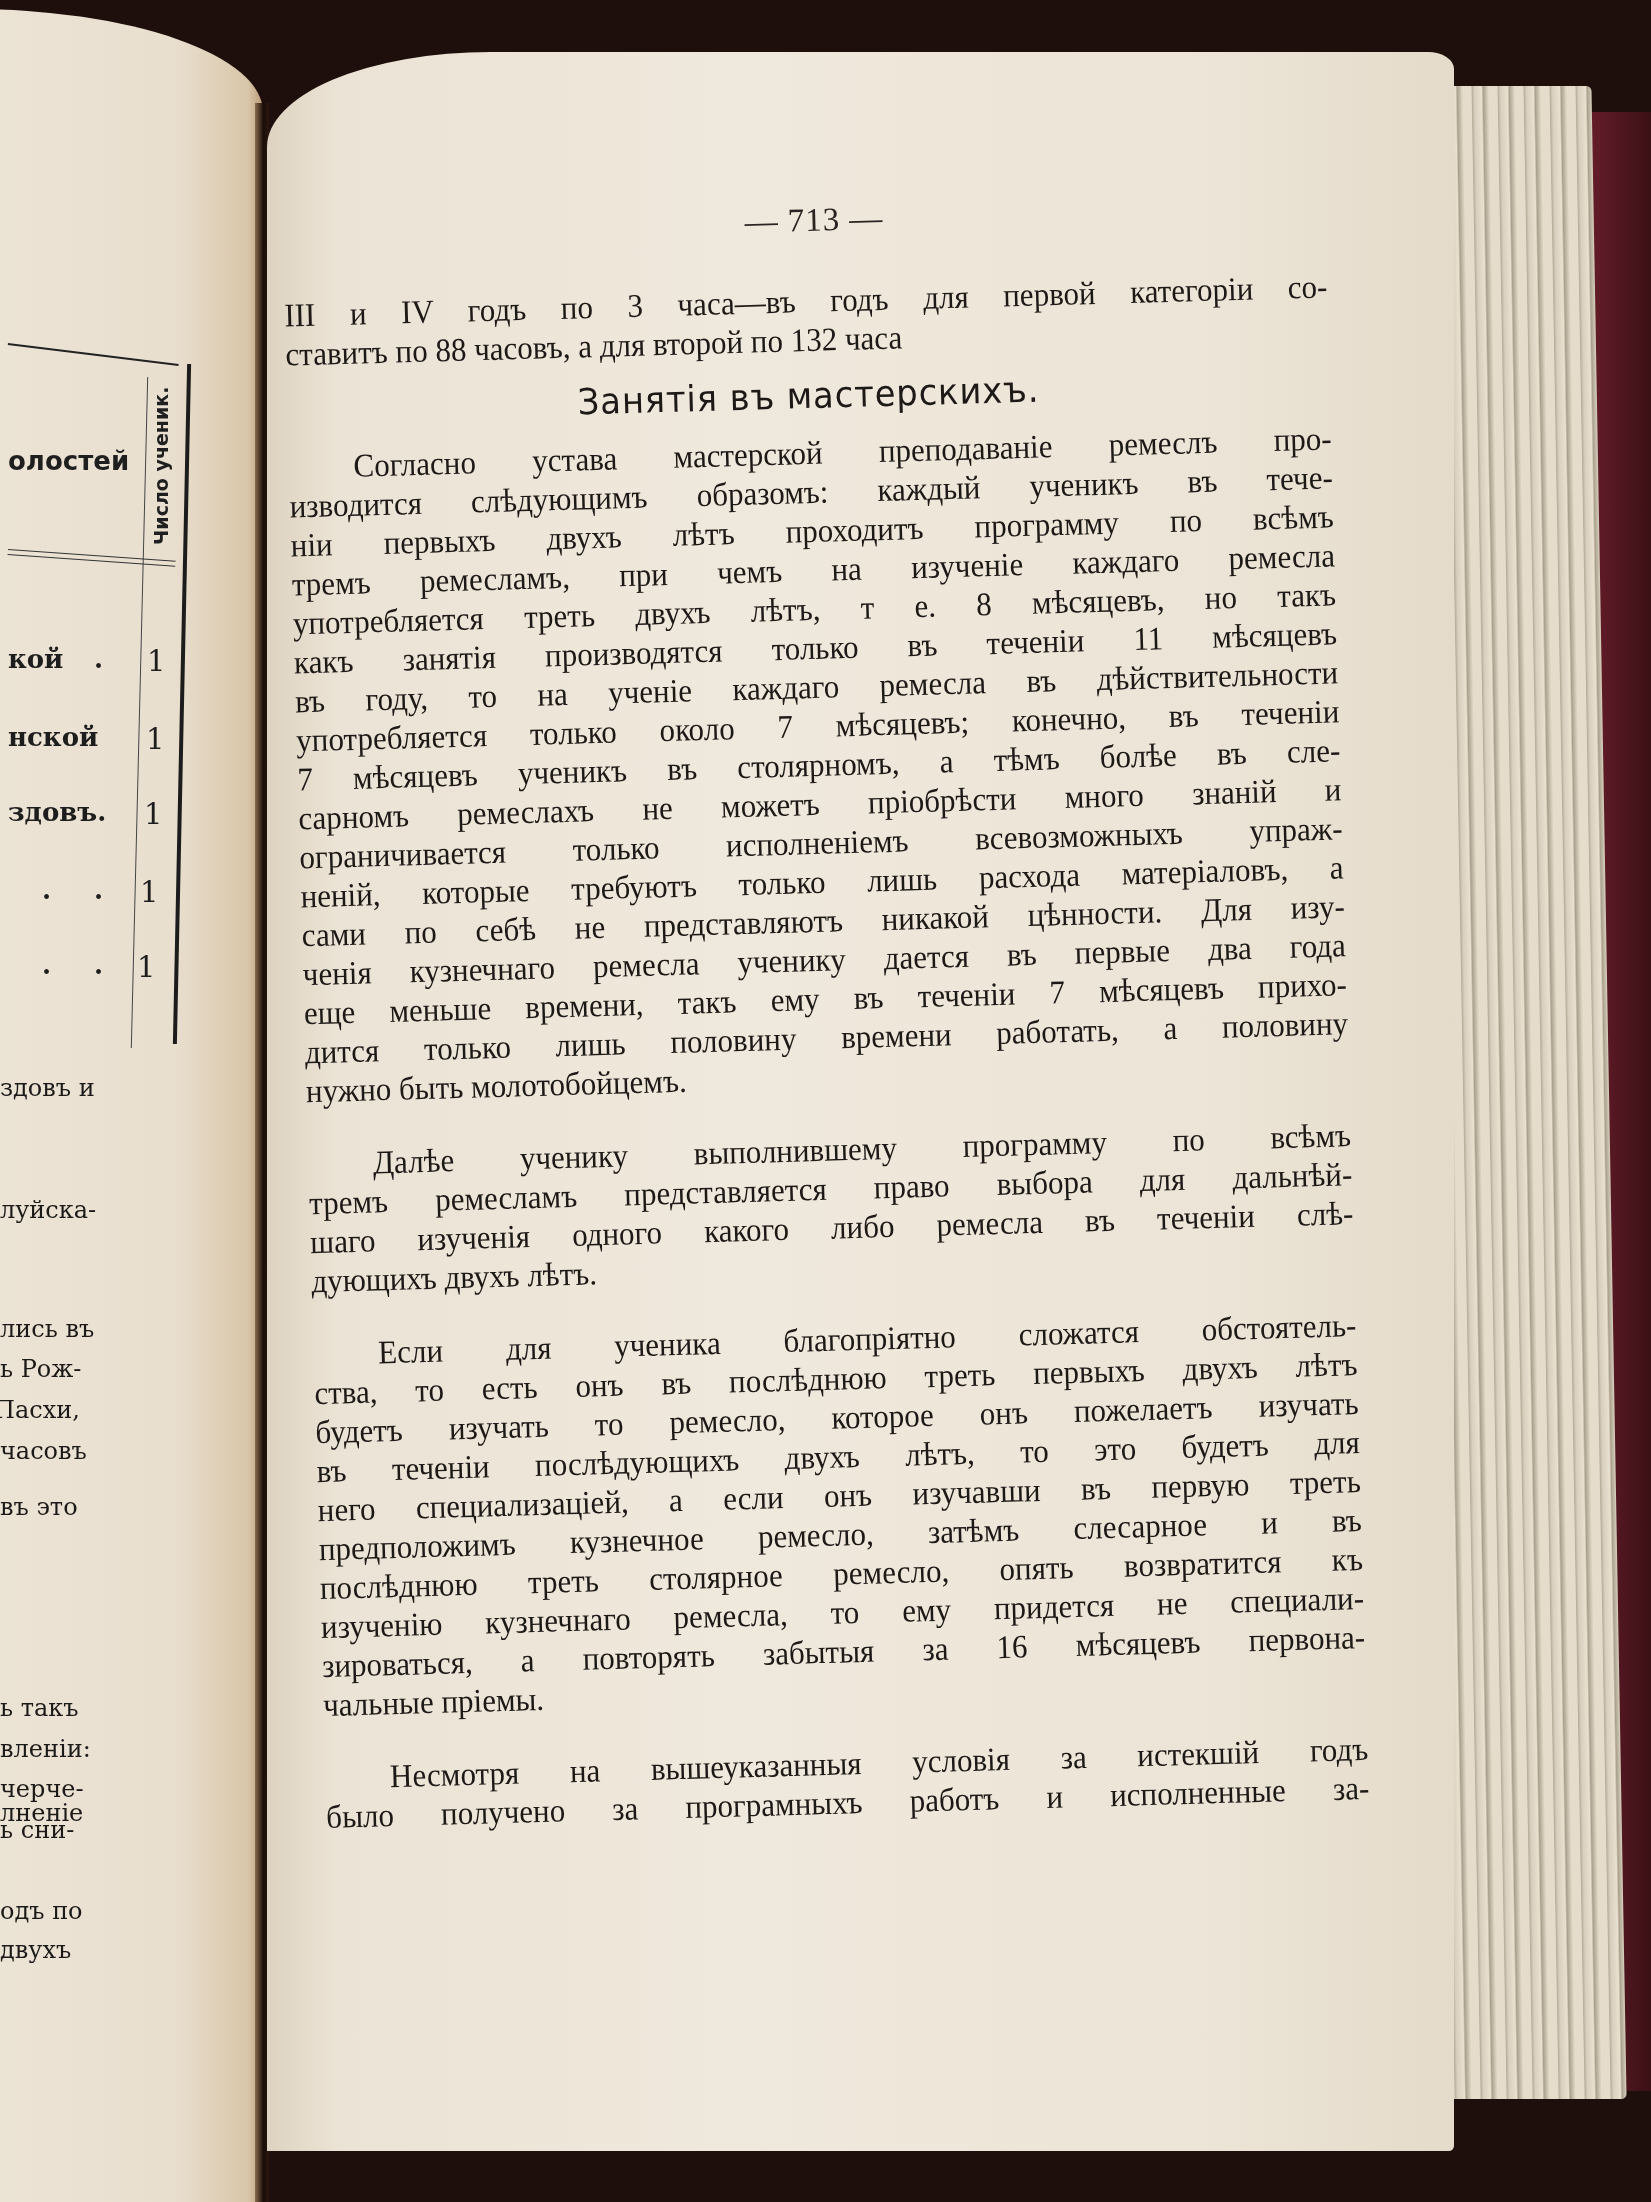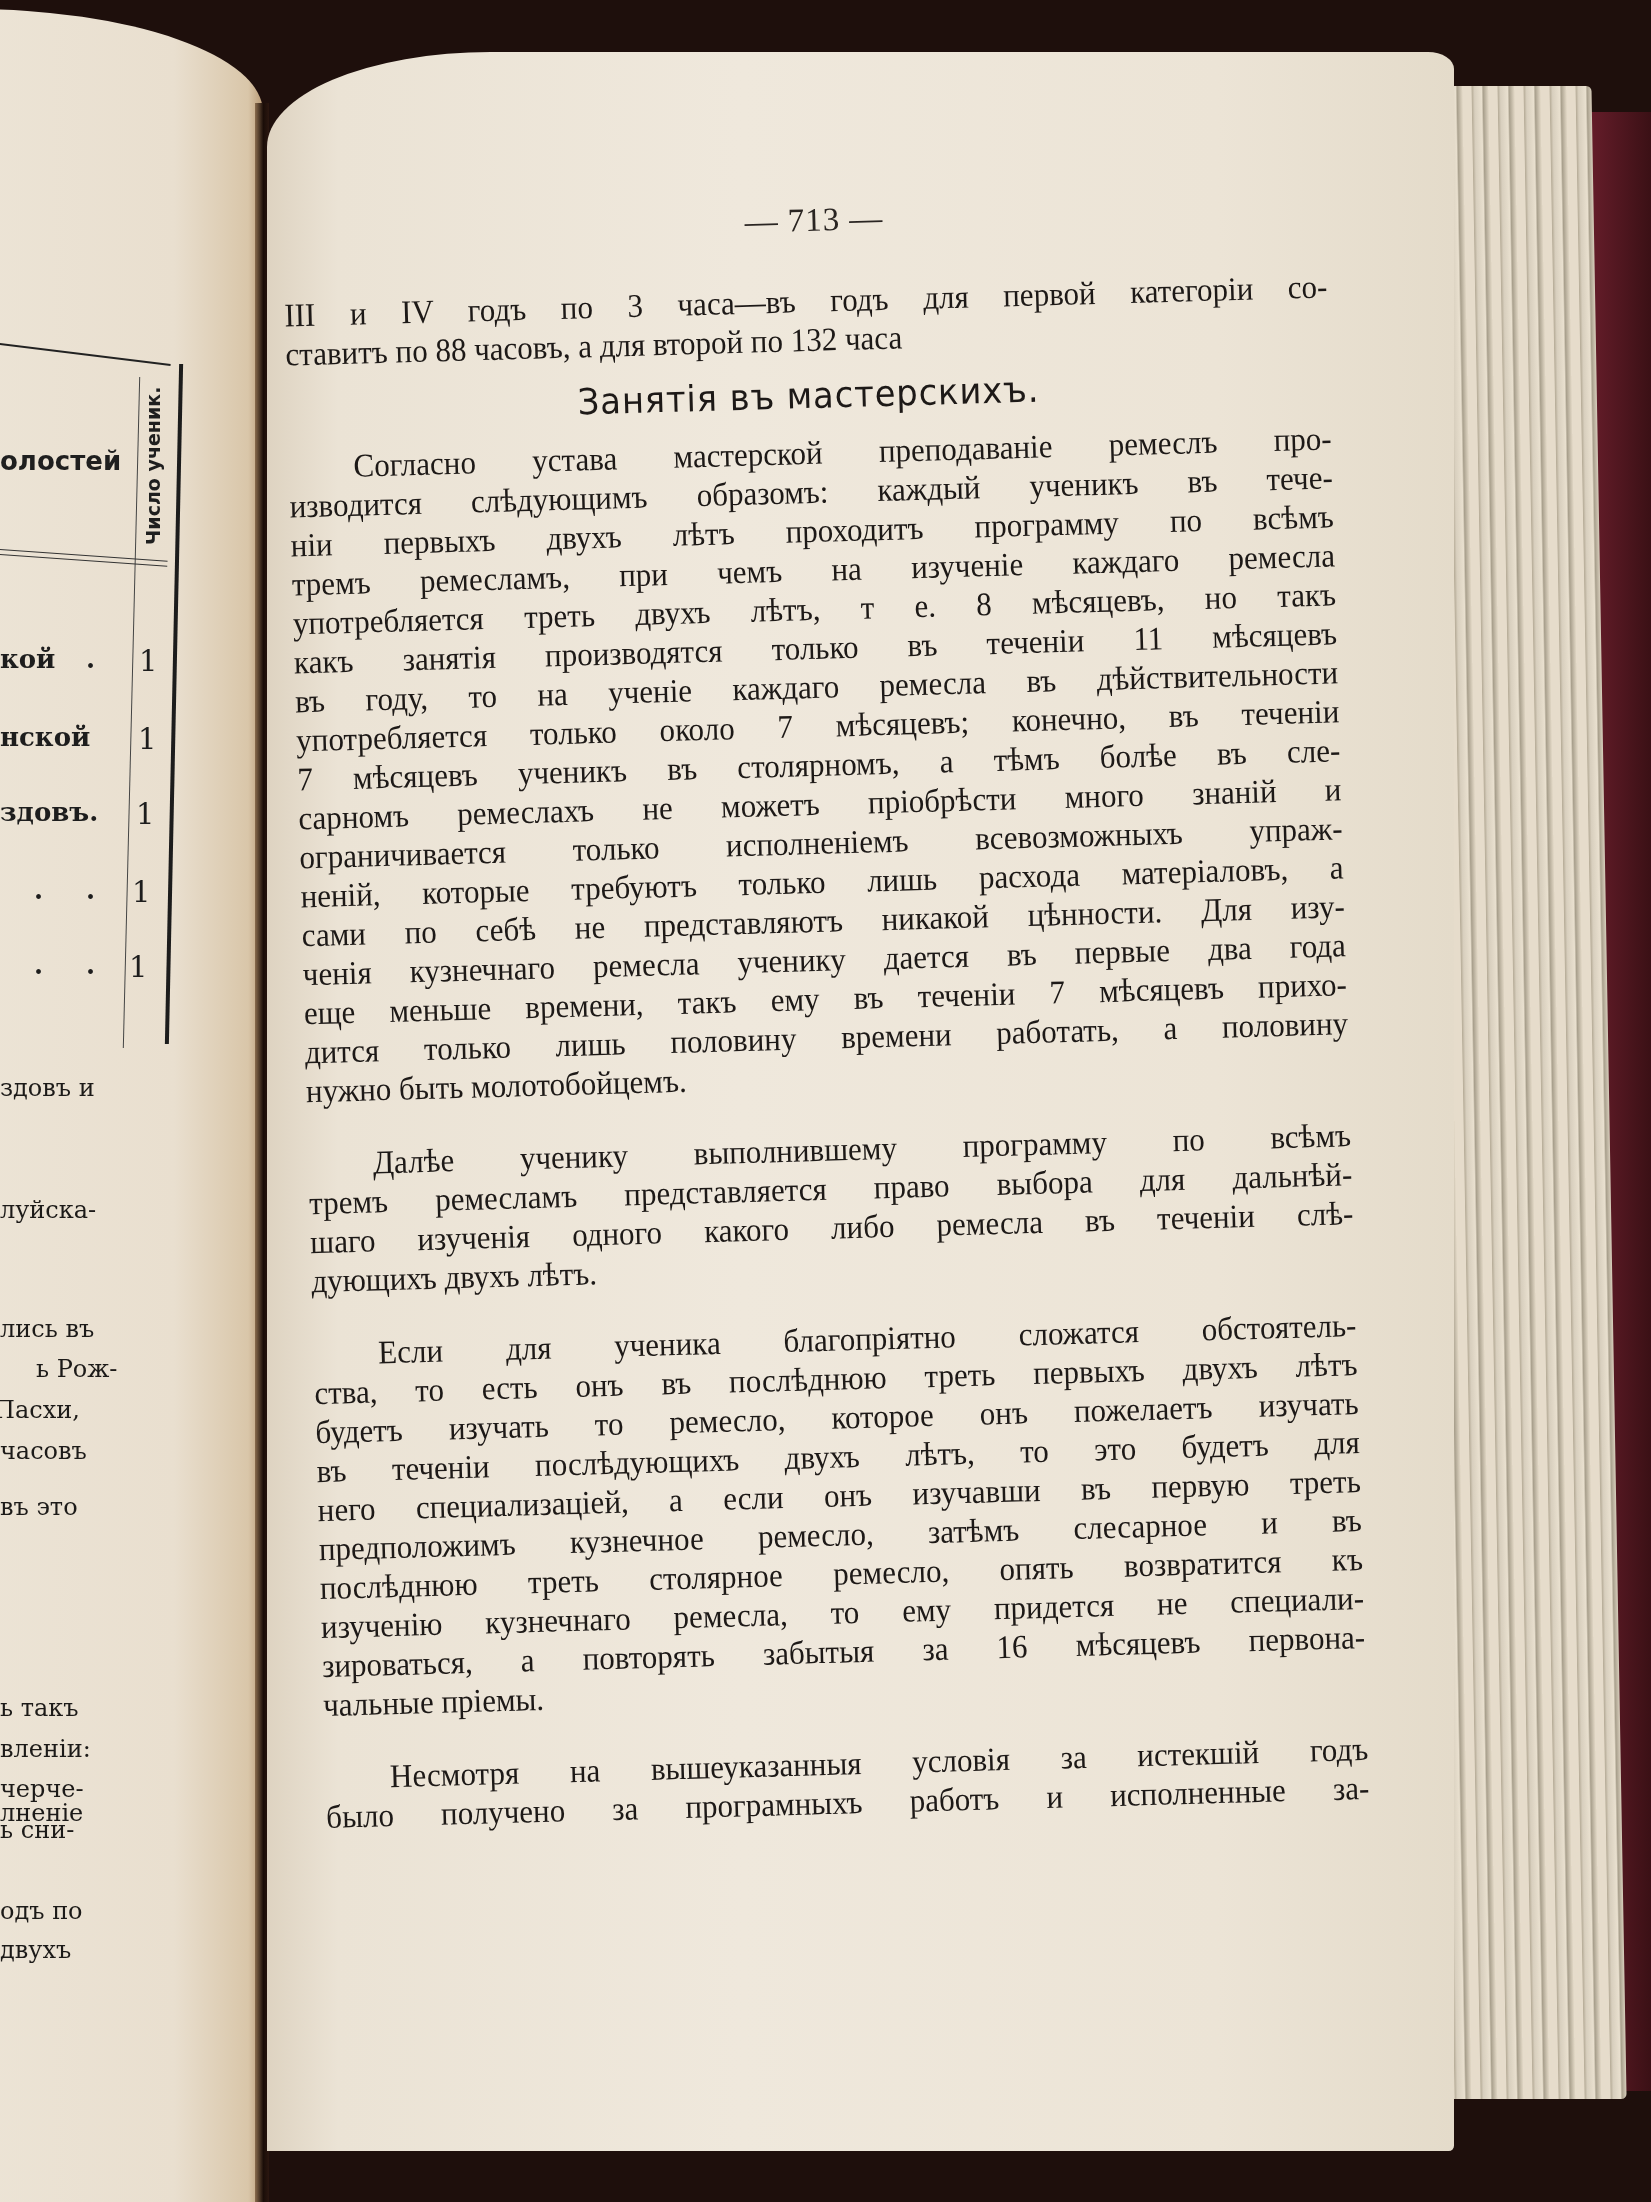--- a/index.html
+++ b/index.html
@@ -61,21 +61,21 @@
   .text-block .line.last { text-align-last: left; }
   .text-block .indent { padding-left: 69px; }
   .section-title {
     display: block; text-align: center; font-size: 36px; margin: 15.5px 0 19px 0;
     font-family: "DejaVu Sans", "Liberation Sans", sans-serif; letter-spacing: 0.9px;
   }
   .para-gap { display: block; height: 34px; }
 
   
   .lp-table {
-    position: absolute; left: 34px; top: 334px; width: 211px; height: 697px;
+    position: absolute; left: 42px; top: 334px; width: 211px; height: 697px;
   }
   .lp-table .rule-top { position:absolute; left:0; top:0; width:172px; height:1.7px; background:#222; transform: rotate(7deg); transform-origin: 0 0; }
   .lp-table .rule-right { position:absolute; left:172px; top:21.5px; width:4.3px; height:680px; background:#1c1c1c; transform: rotate(1.2deg); }
   .lp-table .rule-col { position:absolute; left:131px; top:34px; width:1.3px; height:671px; background:#444; transform: rotate(1.4deg); }
   .lp-table .rule-hdr { position:absolute; left:0; top:206px; width:168px; height:4.3px; border-top:1.3px solid #333; border-bottom:1.3px solid #333; transform: rotate(4deg); transform-origin: 0 0; }
   .lp-cell-hdr {
     position:absolute; left: 0; top: 103px; font-family: "DejaVu Sans", sans-serif; font-weight: bold; font-size: 26px; color:#1f1f1f;
   }
   .lp-vert {
     position:absolute; left: 108px; top: 103px; font-family:"DejaVu Sans", sans-serif; font-weight:bold; font-size: 19px;
@@ -120,21 +120,21 @@
     </div>
     <div class="lp-row" style="top:607px;">
       <span class="nm" style="left:34px;letter-spacing:17px;">. .</span>
       <span class="num" style="left:129px;">1</span>
     </div>
   </div>
 
   <div class="lp-text" style="left:34px;top:1065px;">здовъ  и</div>
   <div class="lp-text" style="left:34px;top:1187px;">луйска-</div>
   <div class="lp-text" style="left:34px;top:1306px;">лись  въ</div>
-  <div class="lp-text" style="left:34px;top:1346px;margin-left:36px;">ь  Рож-</div>
+  <div class="lp-text" style="left:34px;top:1346px;">ь  Рож-</div>
   <div class="lp-text" style="left:28px;top:1387px;">Пасхи,</div>
   <div class="lp-text" style="left:34px;top:1428px;">часовъ</div>
   <div class="lp-text" style="left:34px;top:1468px;margin-top:16px;">въ  это</div>
   <div class="lp-text" style="left:34px;top:1685px;">ь  такъ</div>
   <div class="lp-text" style="left:34px;top:1726px;">вленіи:</div>
   <div class="lp-text" style="left:34px;top:1766px;">черче-</div>
   <div class="lp-text" style="left:34px;top:1807px;">ь  сни-</div>
   <div class="lp-text" style="left:34px;top:1790px;">лненіе</div>
   <div class="lp-text" style="left:34px;top:1888px;">одъ  по</div>
   <div class="lp-text" style="left:34px;top:1927px;">двухъ</div>

